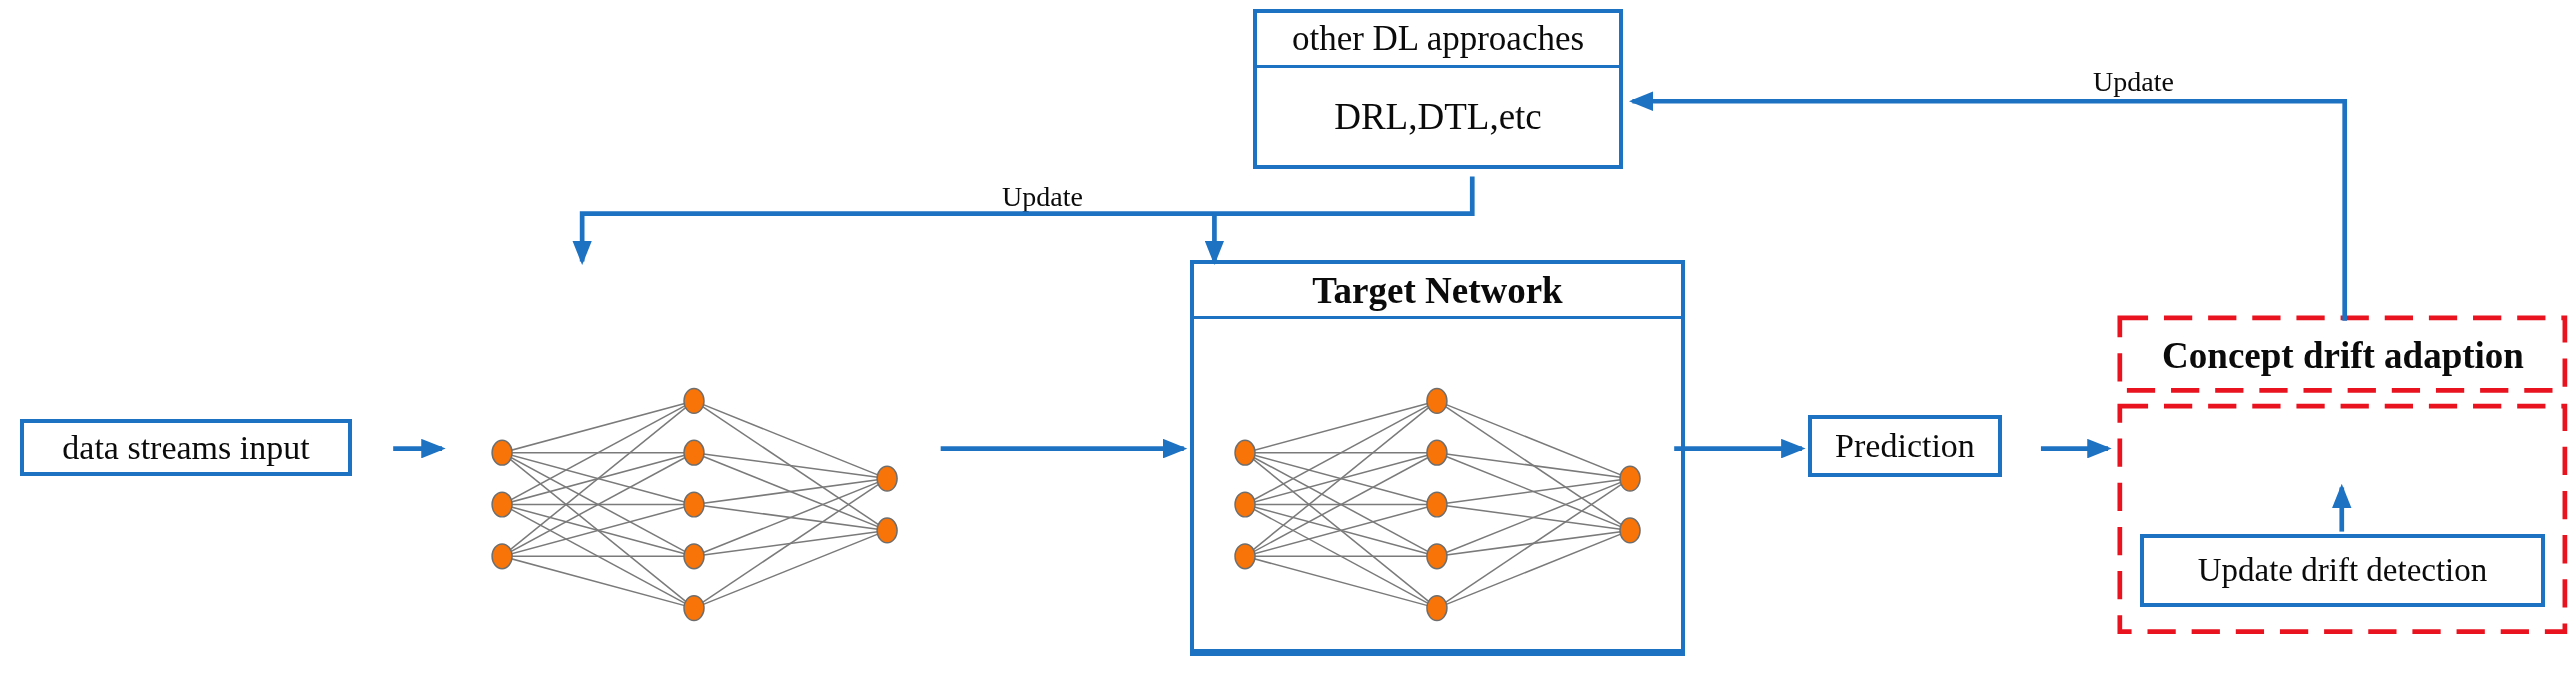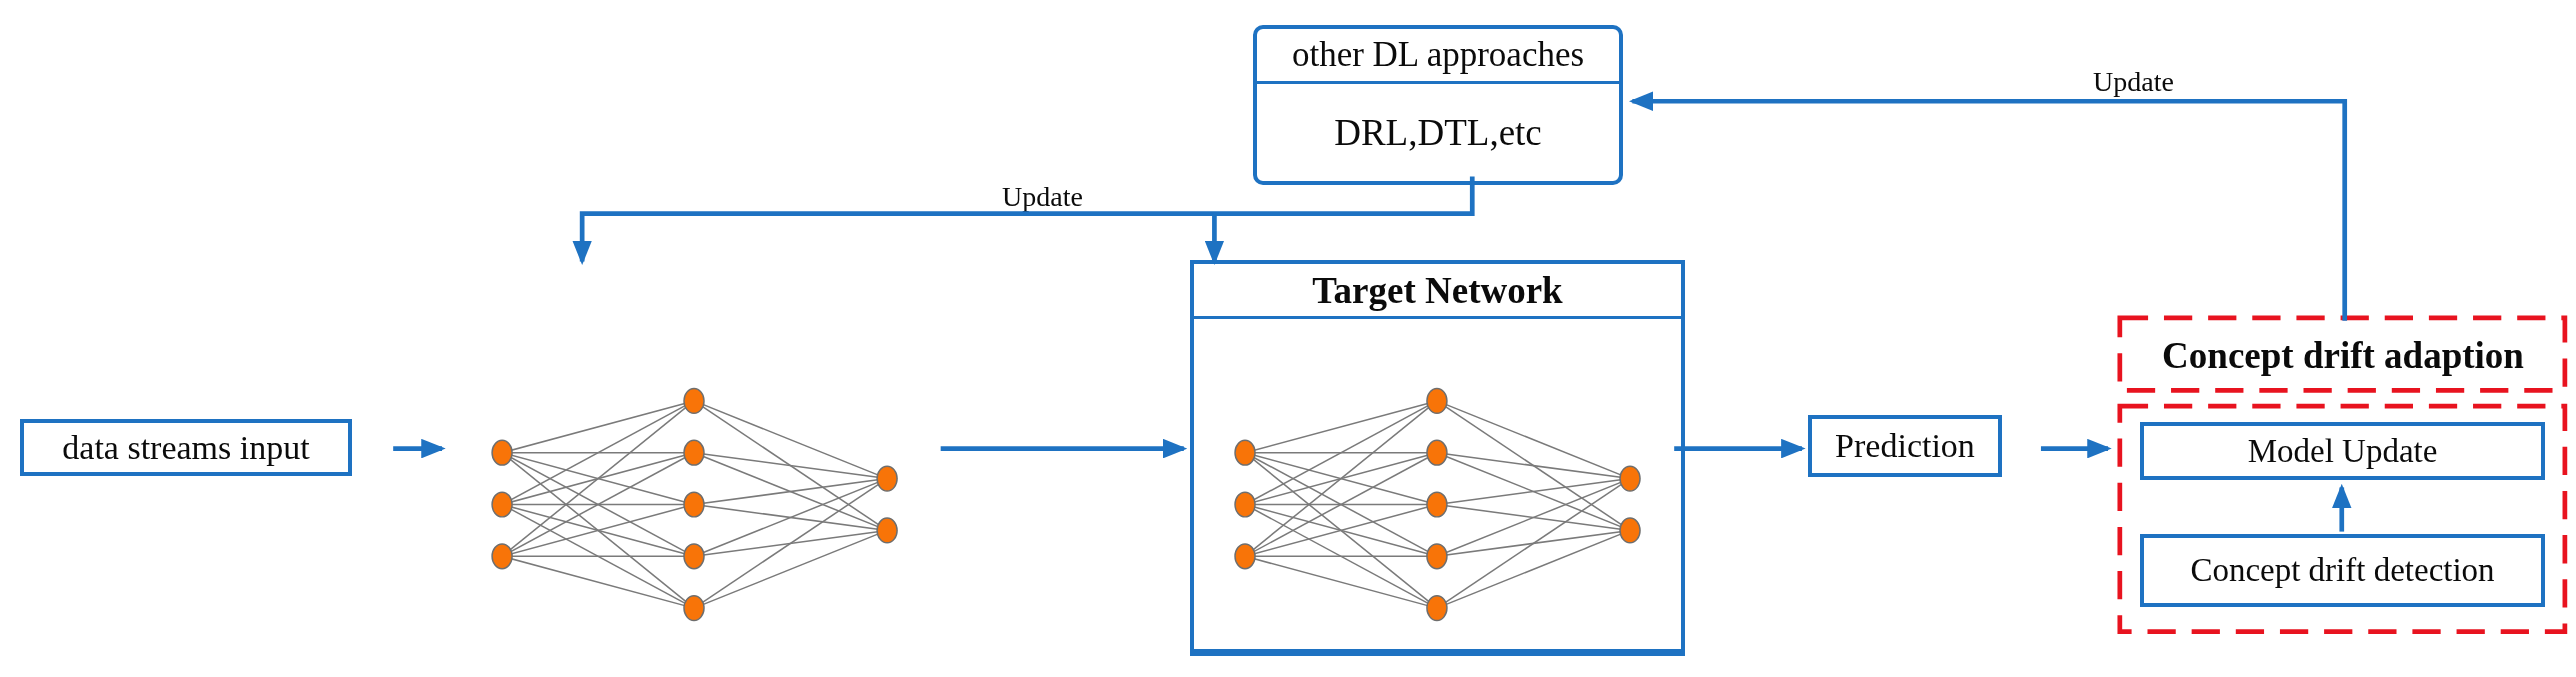--- a/index.html
+++ b/index.html
@@ -76,41 +76,38 @@
     <span>data streams input</span>
   </div>
 
 
   <div class="netbox" style="left:1190px;top:260px;width:495px;height:396px;font-weight:bold;">
     <div class="net-title">
       <span>Target Network</span>
     </div>
   </div>
 
-  <div class="twobox" style="left:1253px;top:25px;width:370px;height:160px;border-radius:10px;">
+  <div class="twobox" style="left:1253px;top:9px;width:370px;height:160px;">
     <div class="row-title">
       <span>other DL approaches</span>
     </div>
     <div class="row-body">
       <span>DRL,DTL,etc</span>
     </div>
   </div>
 
   <div class="bluebox fs58" style="left:1808px;top:415px;width:194px;height:62px;align-items:center;">
     <span>Prediction</span>
   </div>
 
   <div class="free-label fs62" style="left:2132px;top:323px;width:422px;height:65px;font-weight:bold;">Concept drift adaption</div>
 
-  <div class="bluebox fs56" style="left:2140px;top:422px;width:405px;height:58px;">
-    <span>Model Update</span>
-  </div>
 
   <div class="bluebox fs56" style="left:2140px;top:534px;width:405px;height:73px;">
-    <span>Concept drift detection</span>
+    <span>Update drift detection</span>
   </div>
 
   <div class="free-label fs64" style="left:960px;top:177px;width:165px;height:39px;">Update</div>
   <div class="free-label fs64" style="left:2051px;top:62px;width:165px;height:39px;">Update</div>
 </div>
 
 <svg id="svg-layer" class="layer" viewBox="0 0 4374 1150">
   <defs>
     <marker id="arrow" viewBox="0 0 10 8" refX="8.5" refY="4" markerWidth="5.2" markerHeight="4.2" orient="auto-start-reverse">
       <path d="M 0 0 L 10 4 L 0 8 Z" fill="#1e72c2"></path>

